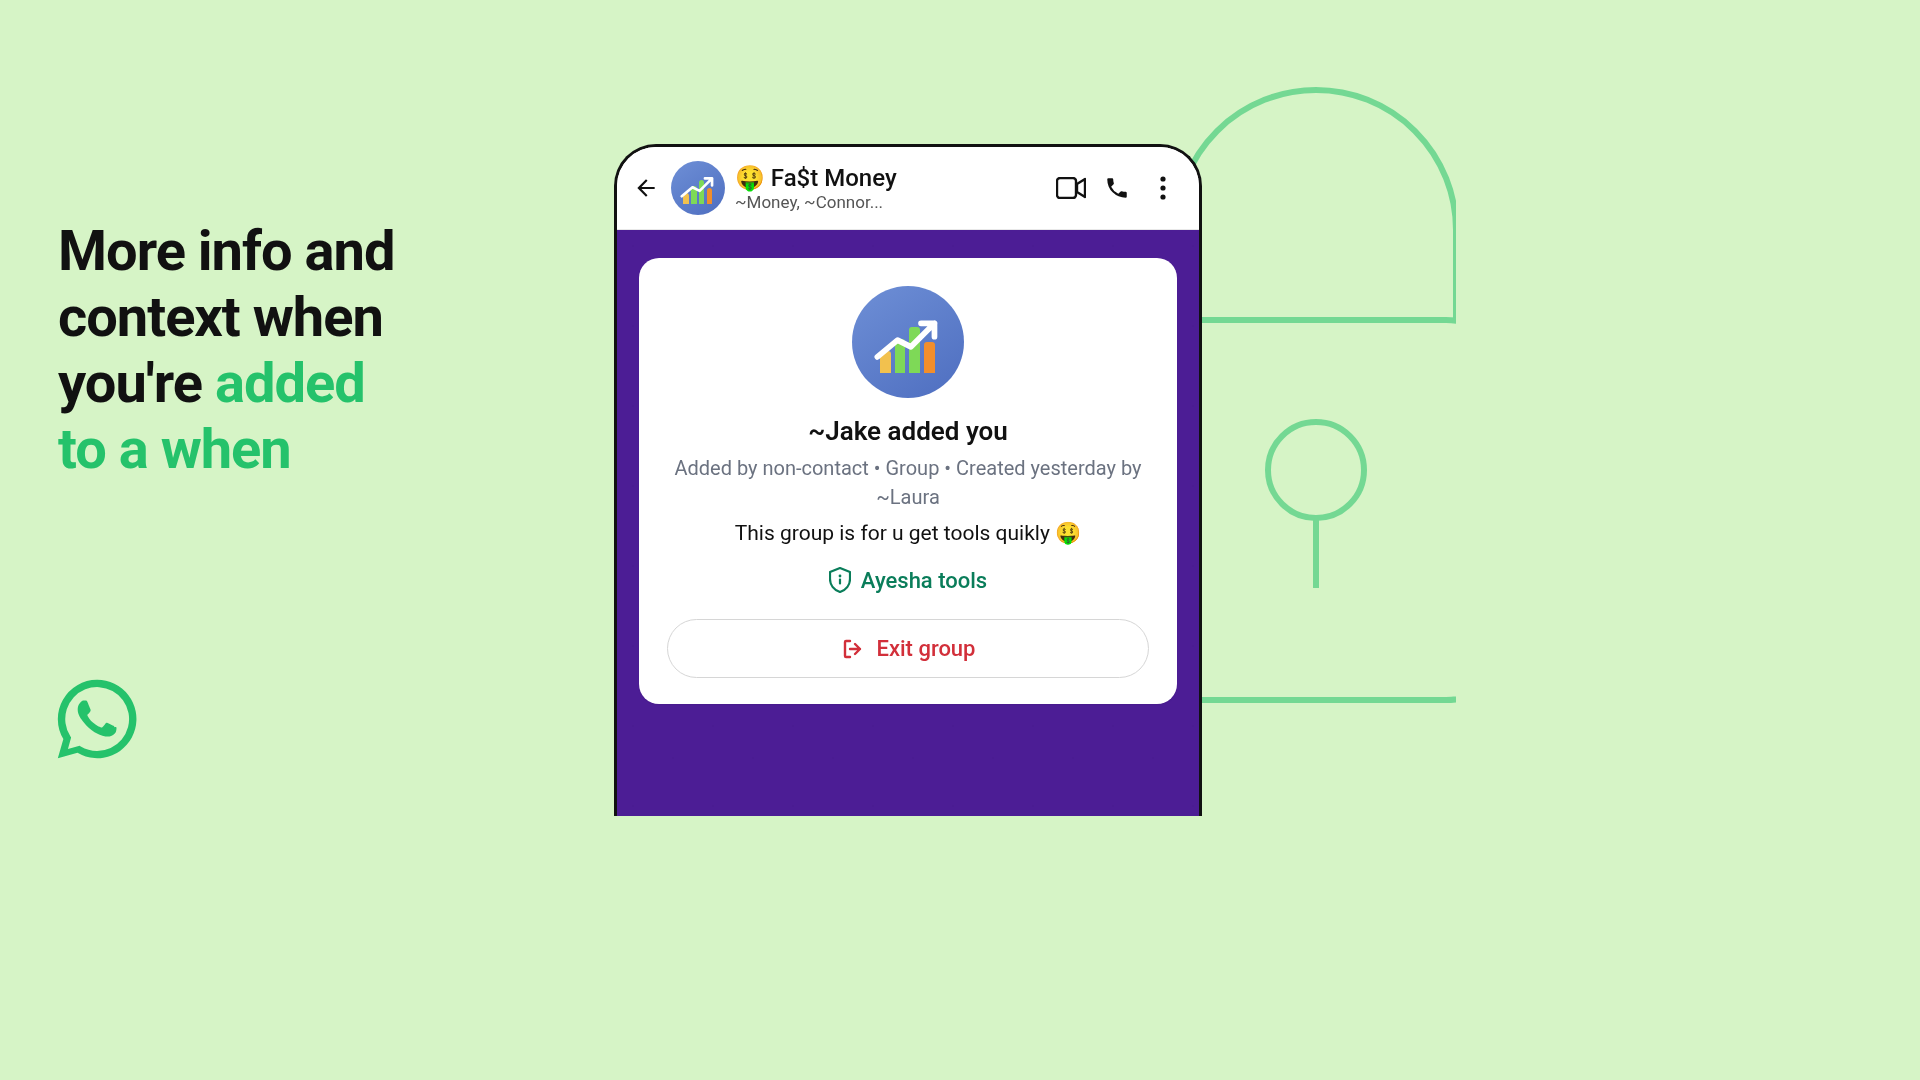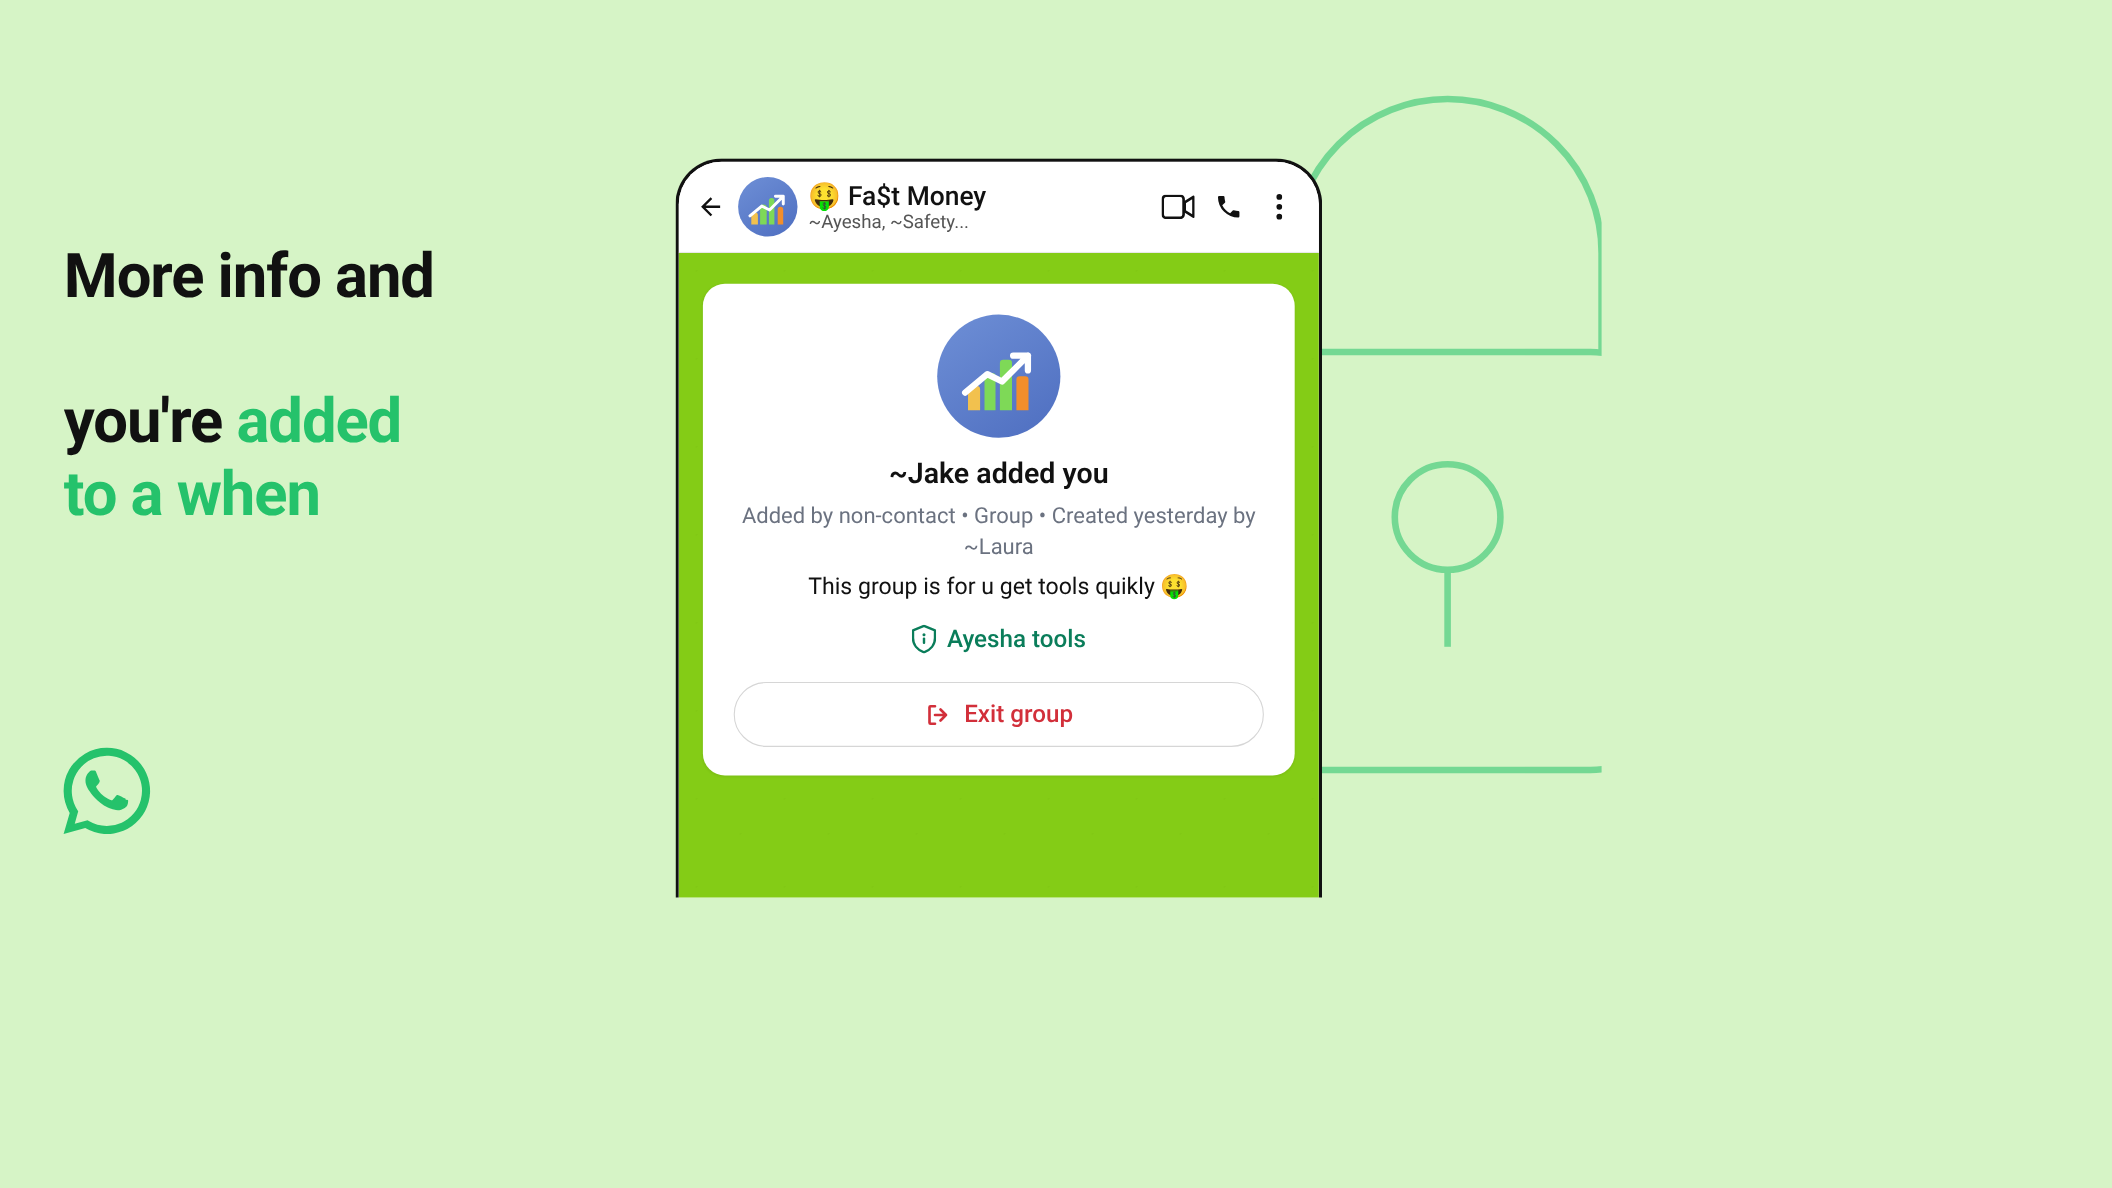--- a/index.html
+++ b/index.html
@@ -74,21 +74,21 @@
     display:flex;align-items:center;justify-content:center;
     position:relative;
   }
   .header-titles { flex: 1; min-width:0; }
   .group-title { font-size: 24px; font-weight: 500; color:#111; white-space:nowrap; overflow:hidden; text-overflow:ellipsis;}
   .group-sub { font-size: 17px; color:#555; white-space:nowrap; overflow:hidden; text-overflow:ellipsis;}
   .header-icon { width:36px; display:flex;align-items:center;justify-content:center; cursor:pointer;}
 
   
   .chat-bg {
-    background: #84cc16;
+    background: #4c1d95;
     min-height: 600px;
     padding: 28px 22px;
     position:relative;
   }
   .chat-bg::before{
     content:"";
     position:absolute; inset:0;
     background-image: radial-gradient(circle at 20% 20%, rgba(0,0,0,0.03) 1px, transparent 1px),
                       radial-gradient(circle at 70% 60%, rgba(0,0,0,0.03) 1px, transparent 1px);
     background-size: 80px 80px;
@@ -137,21 +137,21 @@
 
 <svg class="lock-deco" viewBox="0 0 520 720" fill="none" stroke="#25c26b" stroke-width="6">
   <path d="M120 280 v-90 a140 140 0 0 1 280 0 v90"></path>
   <rect x="60" y="280" width="400" height="380" rx="70"></rect>
   <circle cx="260" cy="430" r="48"></circle>
   <path d="M260 478 v70"></path>
 </svg>
 
 <div class="headline">
   <span>More info and</span><br>
-  <br>
+  <span>context when</span><br>
   <span>you're </span><span class="accent">added</span><br>
   <span class="accent">to a when</span>
 </div>
 
 <svg class="wa-logo" viewBox="0 0 90 90">
   <path fill="#25c26b" d="M45 4a41 41 0 0 0-35.2 62L4 86l20.6-5.6A41 41 0 1 0 45 4zm0 74.4a33.4 33.4 0 0 1-17-4.7l-1.2-.7-12.2 3.3 3.3-11.9-.8-1.3A33.4 33.4 0 1 1 45 78.4z"></path>
   <path fill="#25c26b" d="M62.8 52.3c-1-.5-5.8-2.9-6.7-3.2-.9-.3-1.6-.5-2.2.5-.7 1-2.5 3.2-3.1 3.8-.6.7-1.1.8-2.1.3-1-.5-4.2-1.6-8-5-3-2.6-5-5.9-5.5-6.9-.6-1 0-1.5.5-2 .4-.4 1-1.1 1.5-1.7.5-.6.7-1 1-1.6.3-.7.2-1.3-.1-1.8-.2-.5-2.2-5.3-3-7.3-.8-1.9-1.6-1.7-2.2-1.7h-1.9c-.7 0-1.8.3-2.7 1.3-.9 1-3.5 3.4-3.5 8.3 0 4.9 3.6 9.6 4.1 10.3.5.7 7.1 10.8 17.2 15.1 2.4 1 4.3 1.6 5.7 2.1 2.4.8 4.6.7 6.3.4 1.9-.3 5.8-2.4 6.6-4.7.8-2.3.8-4.3.6-4.7-.3-.4-1-.7-2-.1z"></path>
 </svg>
 
 <div class="phone">
@@ -171,21 +171,21 @@
         <svg class="arrow" viewBox="0 0 40 30">
             <path d="M2 24 L14 14 L22 18 L36 4 M36 4 h-8 M36 4 v8" stroke="#fff" stroke-width="3" fill="none" stroke-linecap="round" stroke-linejoin="round"></path>
           </svg>
       </div>
     </div>
     <div class="header-titles">
       <div class="group-title">
         <span>🤑</span>
         <span>Fa$t Money</span>
       </div>
-      <div class="group-sub">~Ayesha, ~Safety...</div>
+      <div class="group-sub">~Money, ~Connor...</div>
     </div>
     <div class="header-icon">
       <svg width="30" height="22" viewBox="0 0 30 22">
           <rect x="1" y="1" width="19" height="20" rx="3" fill="none" stroke="#111" stroke-width="2.4"></rect>
           <path d="M21 7 L29 2 V20 L21 15 Z" fill="none" stroke="#111" stroke-width="2.4" stroke-linejoin="round"></path>
         </svg>
     </div>
     <div class="header-icon">
       <svg width="26" height="26" viewBox="0 0 24 24">
           <path d="M6.6 10.8a15 15 0 0 0 6.6 6.6l2.2-2.2a1 1 0 0 1 1-.25 11.4 11.4 0 0 0 3.6.58 1 1 0 0 1 1 1V20a1 1 0 0 1-1 1A17 17 0 0 1 3 4a1 1 0 0 1 1-1h3.5a1 1 0 0 1 1 1 11.4 11.4 0 0 0 .57 3.6 1 1 0 0 1-.25 1z" fill="#111"></path>

